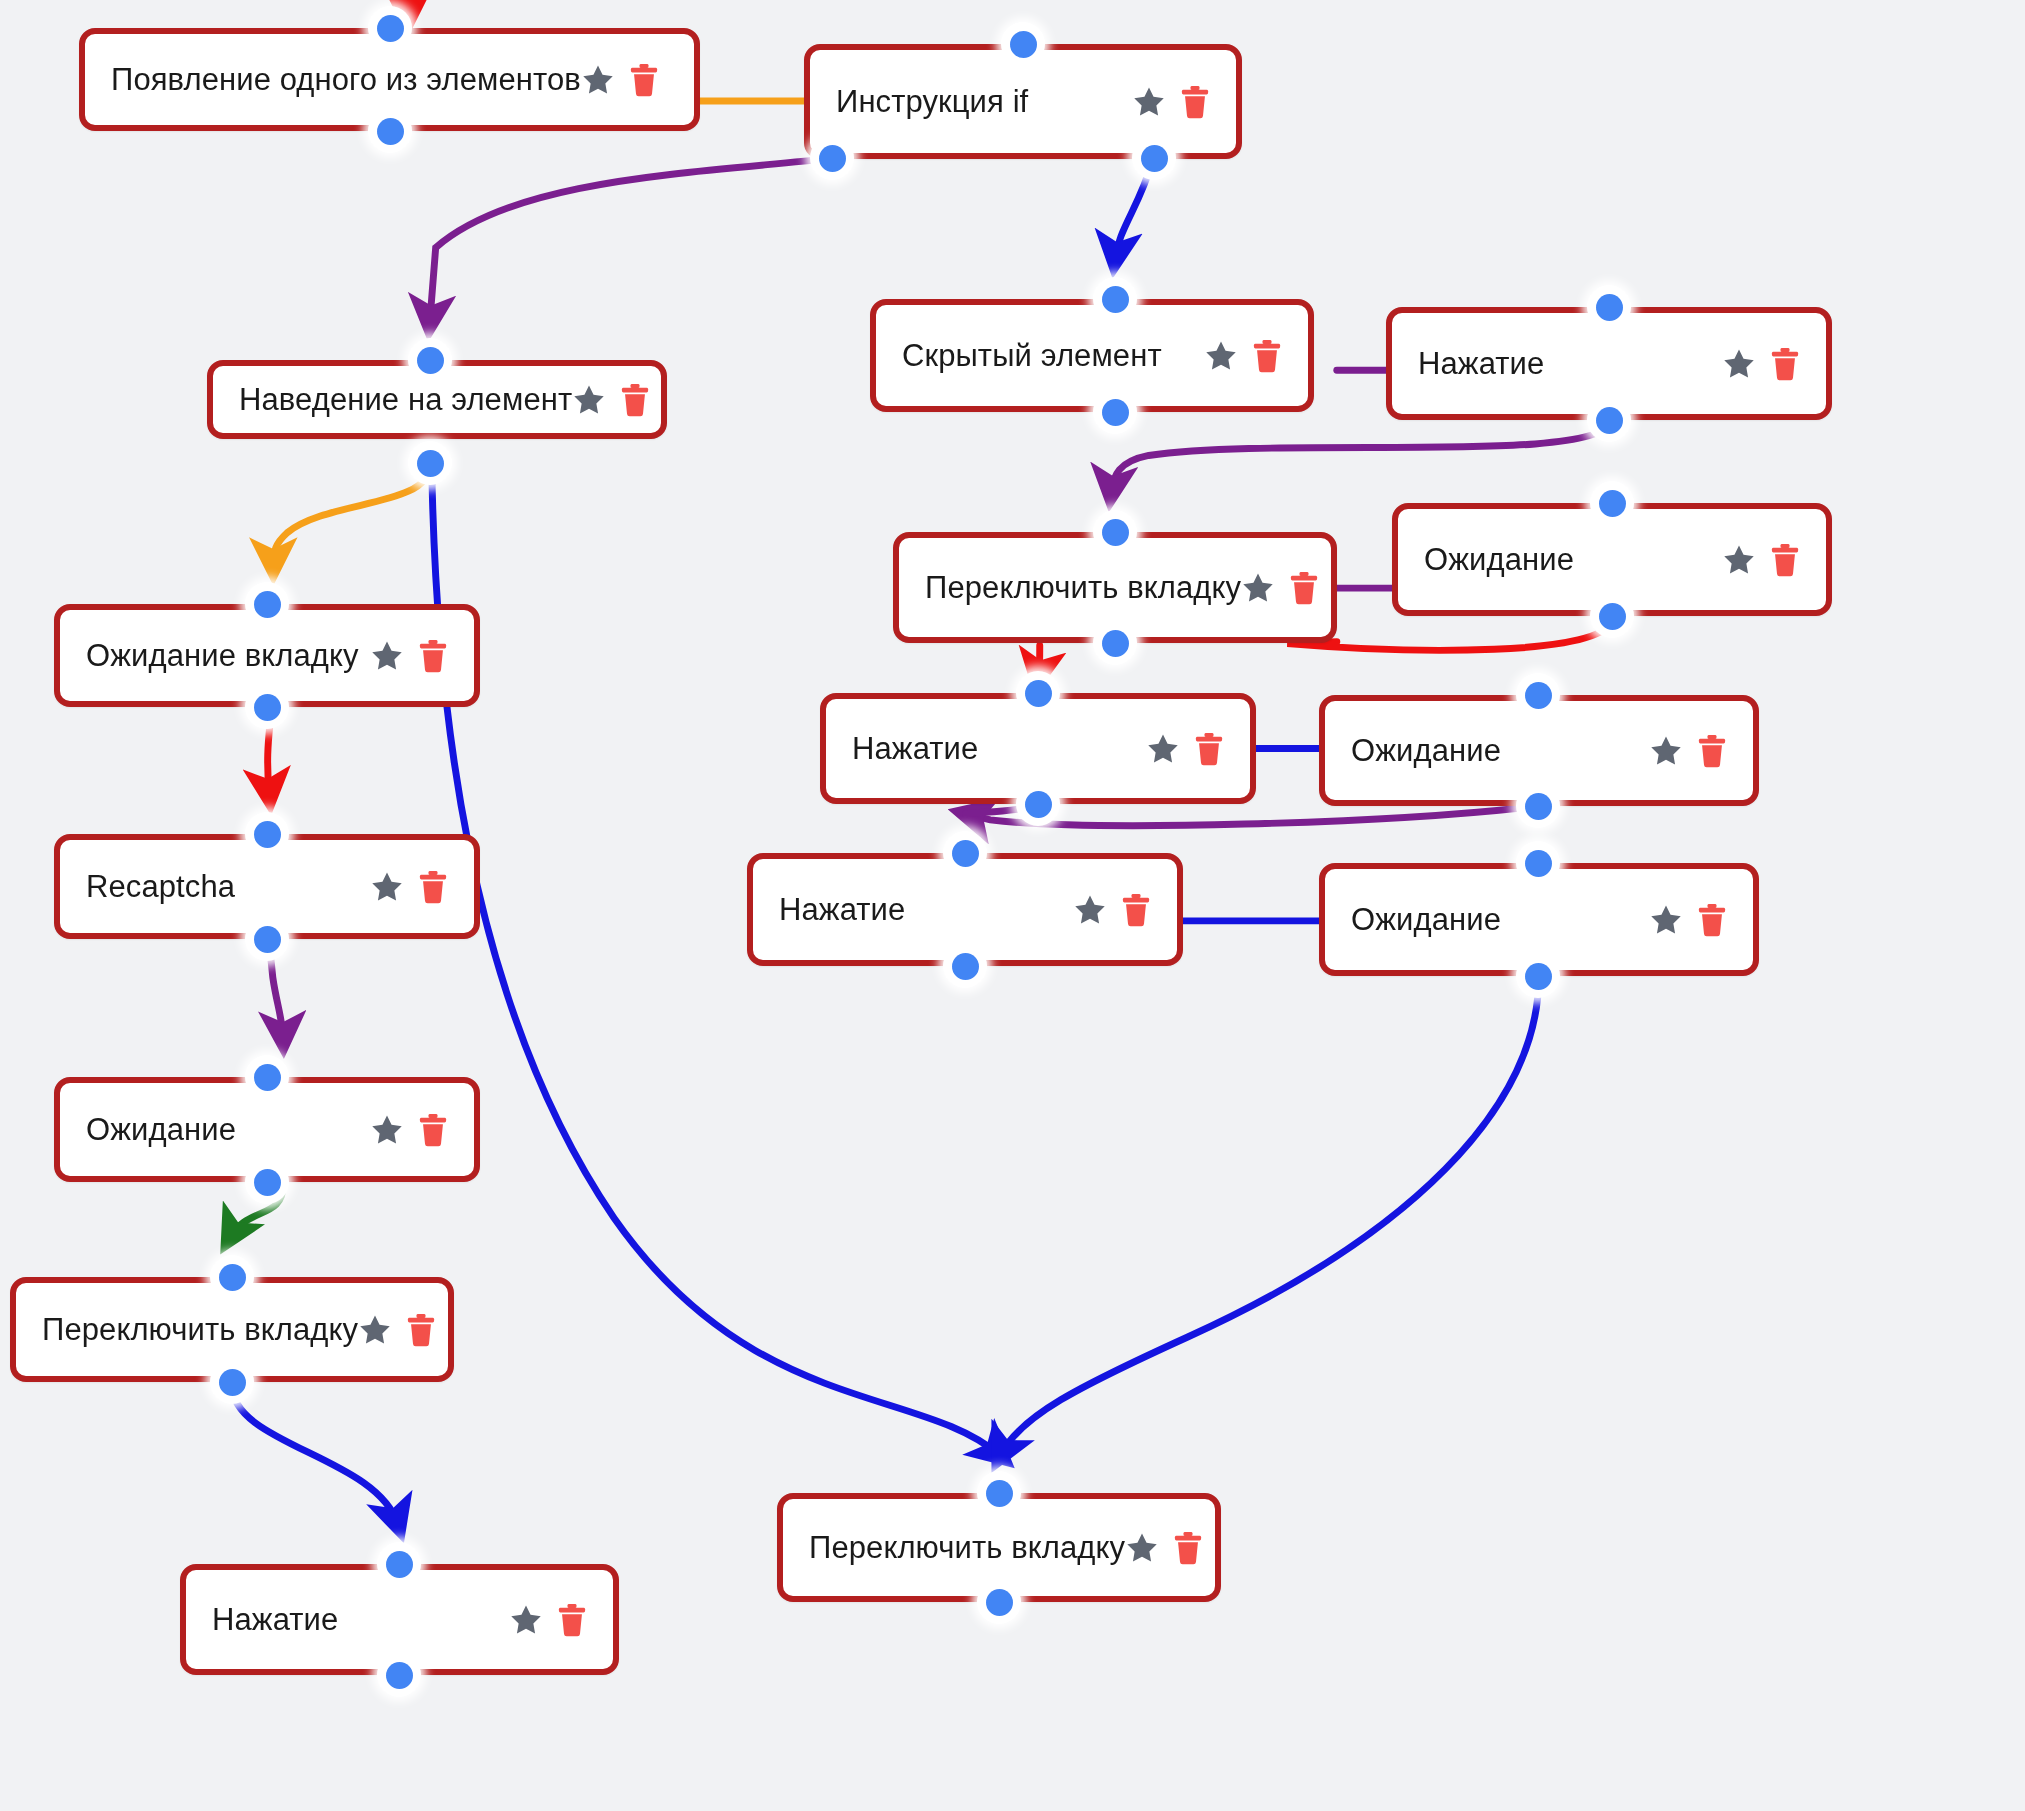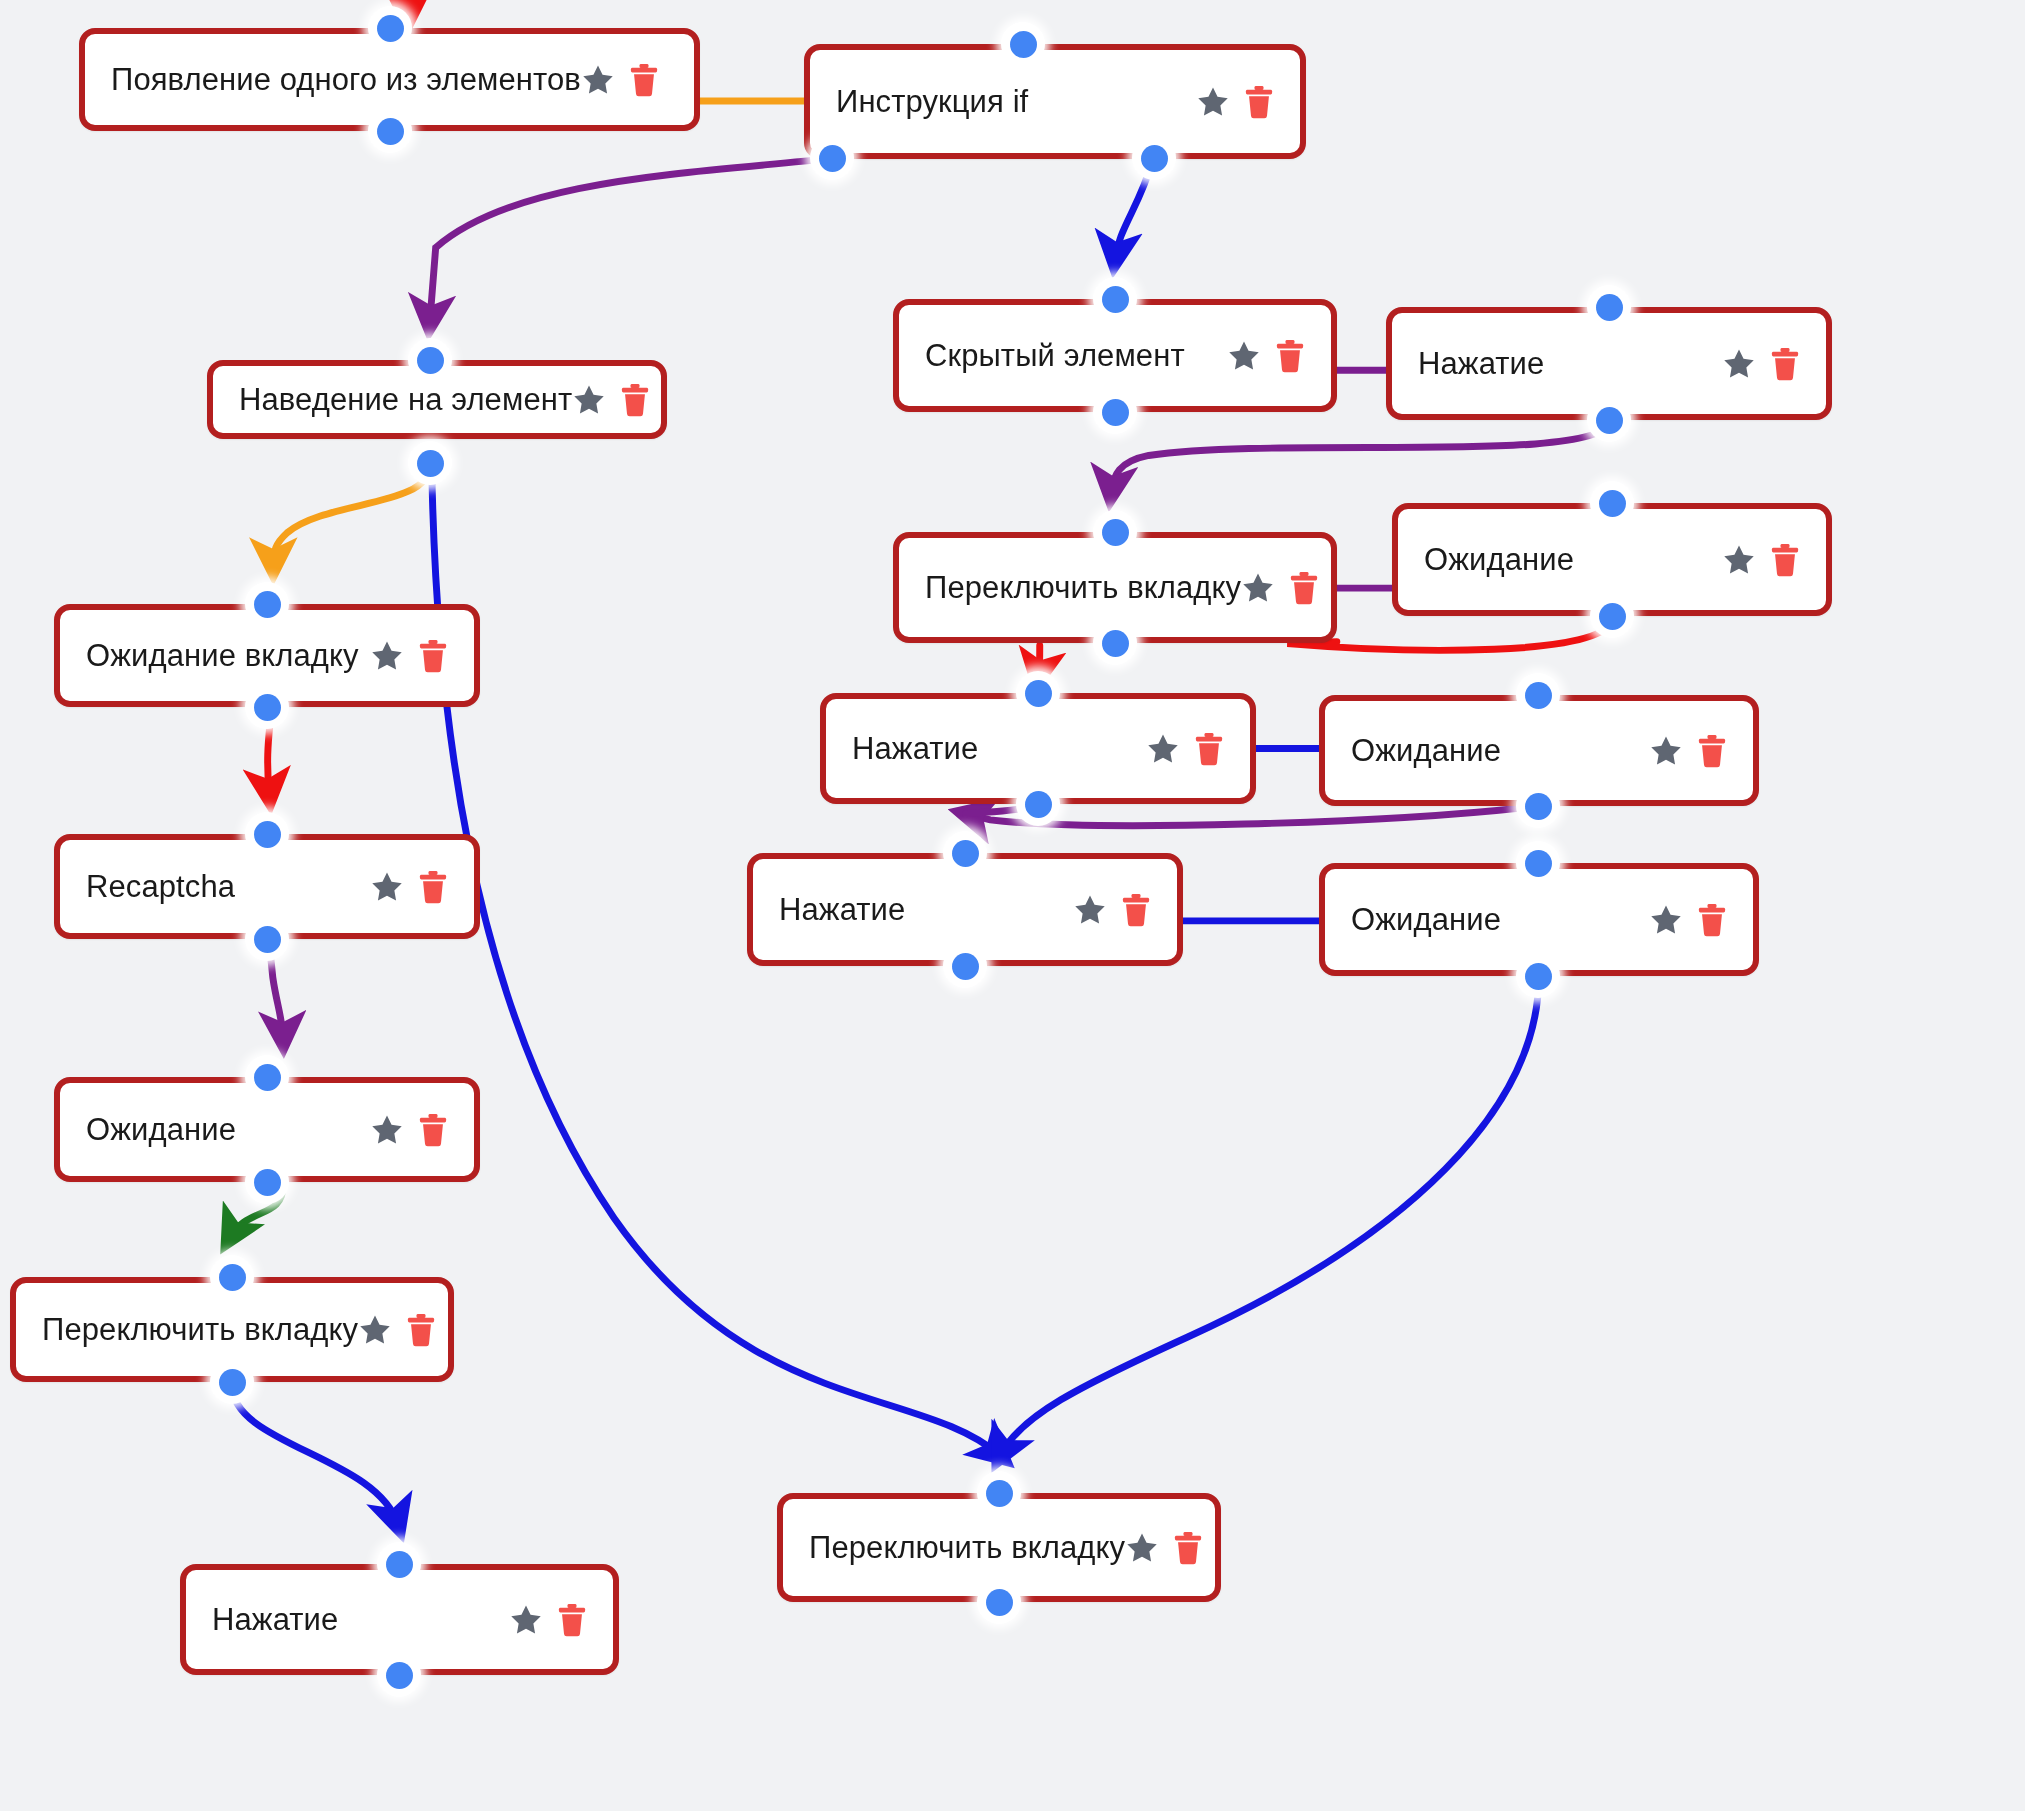--- a/index.html
+++ b/index.html
@@ -111,21 +111,21 @@
           <svg class="star" viewBox="0 0 24 24">
             <path fill="#5f6672" d="M12 1.8l3.2 6.5 7.2 1-5.2 5.1 1.2 7.2L12 18.2 5.6 21.6l1.2-7.2L1.6 9.3l7.2-1z"></path>
           </svg>
           <svg class="trash" viewBox="0 0 22 26">
             <rect x="1" y="3.6" width="20" height="3.6" rx="1.1" fill="#f3504a"></rect>
             <rect x="7.6" y="0.8" width="6.8" height="3" rx="1" fill="#f3504a"></rect>
             <path fill="#f3504a" d="M3.4 8.6h15.2l-1.5 15.1a2 2 0 0 1-2 1.8H6.9a2 2 0 0 1-2-1.8z"></path>
           </svg>
         </span>
       </div>
-      <div class="node" style="left: 804px; top: 44px; width: 502px; height: 115px;">
+      <div class="node" style="left: 804px; top: 44px; width: 438px; height: 115px;">
         <span class="label">Инструкция if</span>
         <span class="acts">
           <svg class="star" viewBox="0 0 24 24">
             <path fill="#5f6672" d="M12 1.8l3.2 6.5 7.2 1-5.2 5.1 1.2 7.2L12 18.2 5.6 21.6l1.2-7.2L1.6 9.3l7.2-1z"></path>
           </svg>
           <svg class="trash" viewBox="0 0 22 26">
             <rect x="1" y="3.6" width="20" height="3.6" rx="1.1" fill="#f3504a"></rect>
             <rect x="7.6" y="0.8" width="6.8" height="3" rx="1" fill="#f3504a"></rect>
             <path fill="#f3504a" d="M3.4 8.6h15.2l-1.5 15.1a2 2 0 0 1-2 1.8H6.9a2 2 0 0 1-2-1.8z"></path>
           </svg>
@@ -137,21 +137,21 @@
           <svg class="star" viewBox="0 0 24 24">
             <path fill="#5f6672" d="M12 1.8l3.2 6.5 7.2 1-5.2 5.1 1.2 7.2L12 18.2 5.6 21.6l1.2-7.2L1.6 9.3l7.2-1z"></path>
           </svg>
           <svg class="trash" viewBox="0 0 22 26">
             <rect x="1" y="3.6" width="20" height="3.6" rx="1.1" fill="#f3504a"></rect>
             <rect x="7.6" y="0.8" width="6.8" height="3" rx="1" fill="#f3504a"></rect>
             <path fill="#f3504a" d="M3.4 8.6h15.2l-1.5 15.1a2 2 0 0 1-2 1.8H6.9a2 2 0 0 1-2-1.8z"></path>
           </svg>
         </span>
       </div>
-      <div class="node" style="left: 893px; top: 299px; width: 444px; height: 113px;">
+      <div class="node" style="left: 870px; top: 299px; width: 444px; height: 113px;">
         <span class="label">Скрытый элемент</span>
         <span class="acts">
           <svg class="star" viewBox="0 0 24 24">
             <path fill="#5f6672" d="M12 1.8l3.2 6.5 7.2 1-5.2 5.1 1.2 7.2L12 18.2 5.6 21.6l1.2-7.2L1.6 9.3l7.2-1z"></path>
           </svg>
           <svg class="trash" viewBox="0 0 22 26">
             <rect x="1" y="3.6" width="20" height="3.6" rx="1.1" fill="#f3504a"></rect>
             <rect x="7.6" y="0.8" width="6.8" height="3" rx="1" fill="#f3504a"></rect>
             <path fill="#f3504a" d="M3.4 8.6h15.2l-1.5 15.1a2 2 0 0 1-2 1.8H6.9a2 2 0 0 1-2-1.8z"></path>
           </svg>

